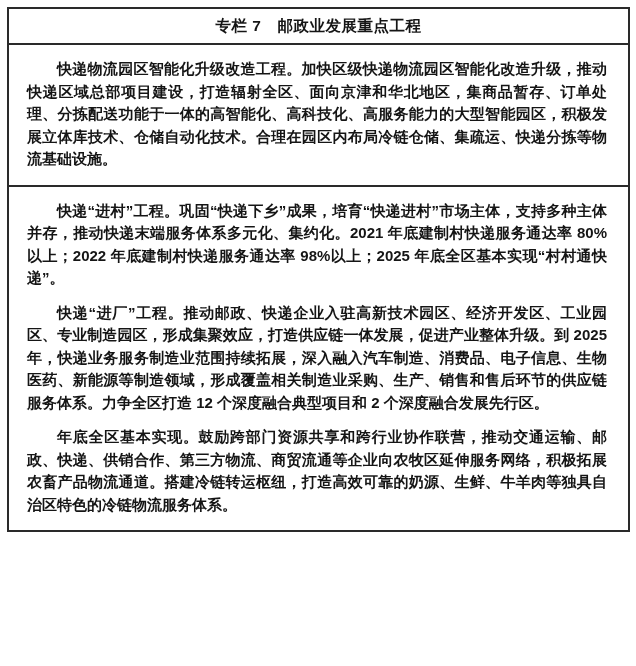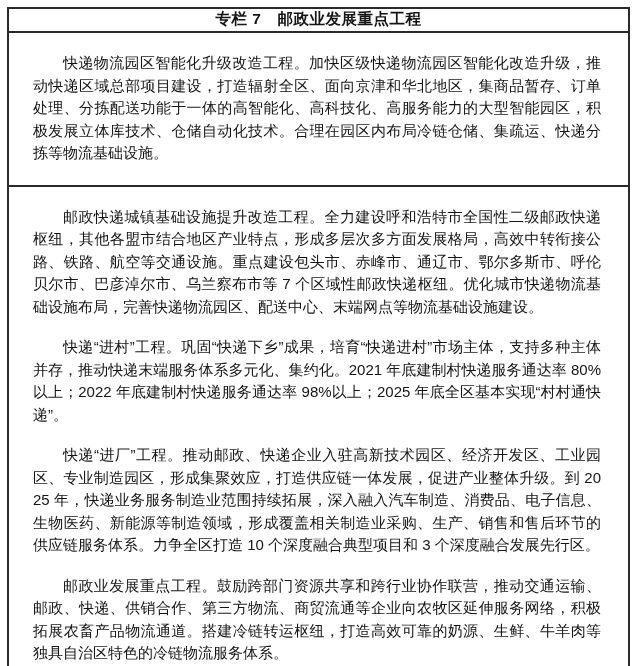--- a/index.html
+++ b/index.html
@@ -21,36 +21,36 @@
   .box {
     position: absolute;
     left: 7px;
     top: 7px;
     width: 623px;
     border: 2px solid #2a2a2a;
     background: #ffffff;
     color: #151515;
   }
   .box-title {
-    height: 22px;
+    height: 34px;
     display: flex;
-    align-items: flex-start;
+    align-items: center;
     justify-content: center;
     font-size: 15.5px;
     font-weight: bold;
     letter-spacing: 0.5px;
   }
   .cell {
     border-top: 2px solid #2a2a2a;
     padding: 1px 9px 2px 6px;
   }
   .cell p {
-    margin: 18px;
+    margin: 12px;
     font-size: 15px;
-    font-weight: normal;
+    font-weight: bold;
     line-height: 22.5px;
     text-indent: 2em;
     text-align: justify;
     text-justify: inter-character;
     word-break: break-all;
     color: #151515;
   }
 </style>
 </head>
 <body>
@@ -60,20 +60,19 @@
 
     <div class="box-title">
       <span>专栏 7　邮政业发展重点工程</span>
     </div>
 
     <div class="cell">
       <p>快递物流园区智能化升级改造工程。加快区级快递物流园区智能化改造升级，推动快递区域总部项目建设，打造辐射全区、面向京津和华北地区，集商品暂存、订单处理、分拣配送功能于一体的高智能化、高科技化、高服务能力的大型智能园区，积极发展立体库技术、仓储自动化技术。合理在园区内布局冷链仓储、集疏运、快递分拣等物流基础设施。</p>
     </div>
 
     <div class="cell">
-      <p>邮政快递城镇基础设施提升改造工程。全力建设呼和浩特市全国性二级邮政快递枢纽，其他各盟市结合地区产业特点，形成多层次多方面发展格局，高效中转衔接公路、铁路、航空等交通设施。重点建设包头市、赤峰市、通辽市、鄂尔多斯市、呼伦贝尔市、巴彦淖尔市、乌兰察布市等 7 个区域性邮政快递枢纽。优化城市快递物流基础设施布局，完善快递物流园区、配送中心、末端网点等物流基础设施建设。</p>
       <p>快递“进村”工程。巩固“快递下乡”成果，培育“快递进村”市场主体，支持多种主体并存，推动快递末端服务体系多元化、集约化。2021 年底建制村快递服务通达率 80%以上；2022 年底建制村快递服务通达率 98%以上；2025 年底全区基本实现“村村通快递”。</p>
-      <p>快递“进厂”工程。推动邮政、快递企业入驻高新技术园区、经济开发区、工业园区、专业制造园区，形成集聚效应，打造供应链一体发展，促进产业整体升级。到 2025 年，快递业务服务制造业范围持续拓展，深入融入汽车制造、消费品、电子信息、生物医药、新能源等制造领域，形成覆盖相关制造业采购、生产、销售和售后环节的供应链服务体系。力争全区打造 10 个深度融合典型项目和 3 个深度融合发展先行区。</p>
-      <p>邮政业发展重点工程。鼓励跨部门资源共享和跨行业协作联营，推动交通运输、邮政、快递、供销合作、第三方物流、商贸流通等企业向农牧区延伸服务网络，积极拓展农畜产品物流通道。搭建冷链转运枢纽，打造高效可靠的奶源、生鲜、牛羊肉等独具自治区特色的冷链物流服务体系。</p>
+      <p>快递“进厂”工程。推动邮政、快递企业入驻高新技术园区、经济开发区、工业园区、专业制造园区，形成集聚效应，打造供应链一体发展，促进产业整体升级。到 2025 年，快递业务服务制造业范围持续拓展，深入融入汽车制造、消费品、电子信息、生物医药、新能源等制造领域，形成覆盖相关制造业采购、生产、销售和售后环节的供应链服务体系。力争全区打造 12 个深度融合典型项目和 2 个深度融合发展先行区。</p>
+      <p>年底全区基本实现。鼓励跨部门资源共享和跨行业协作联营，推动交通运输、邮政、快递、供销合作、第三方物流、商贸流通等企业向农牧区延伸服务网络，积极拓展农畜产品物流通道。搭建冷链转运枢纽，打造高效可靠的奶源、生鲜、牛羊肉等独具自治区特色的冷链物流服务体系。</p>
     </div>
 
   </div>
 </div>
 
 </body></html>

